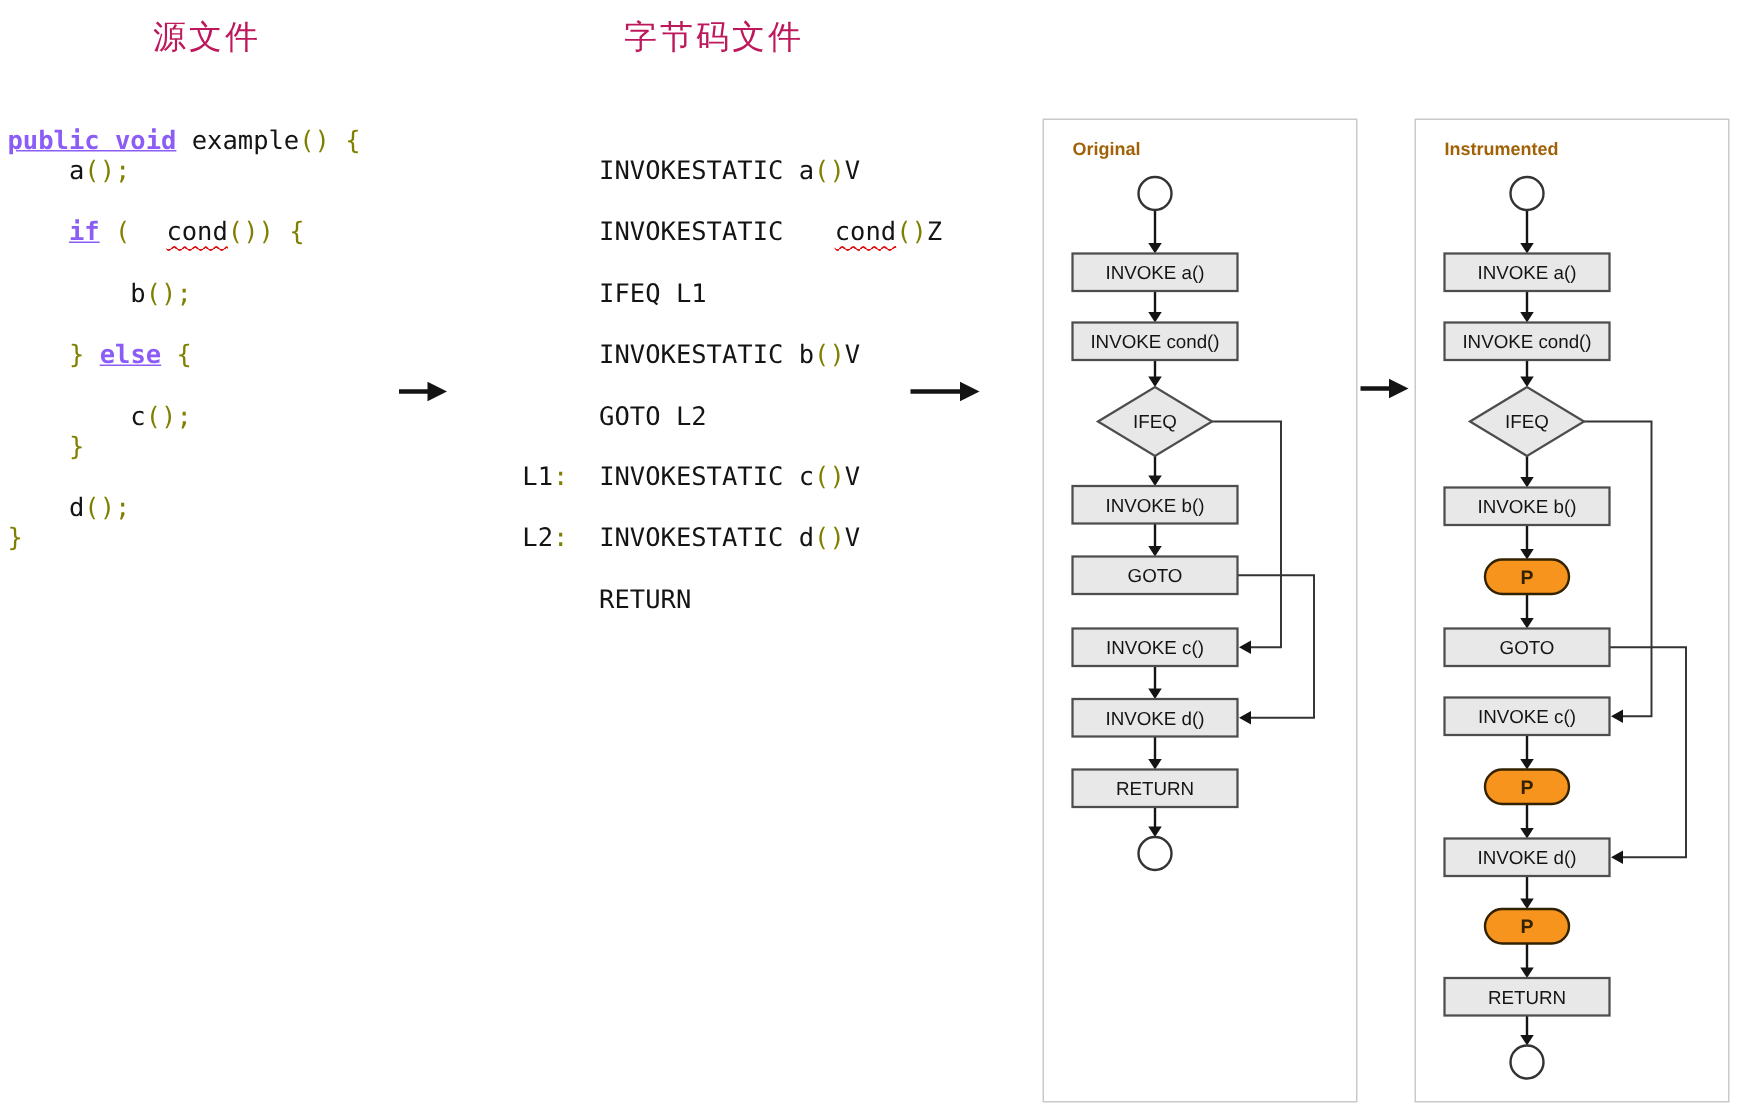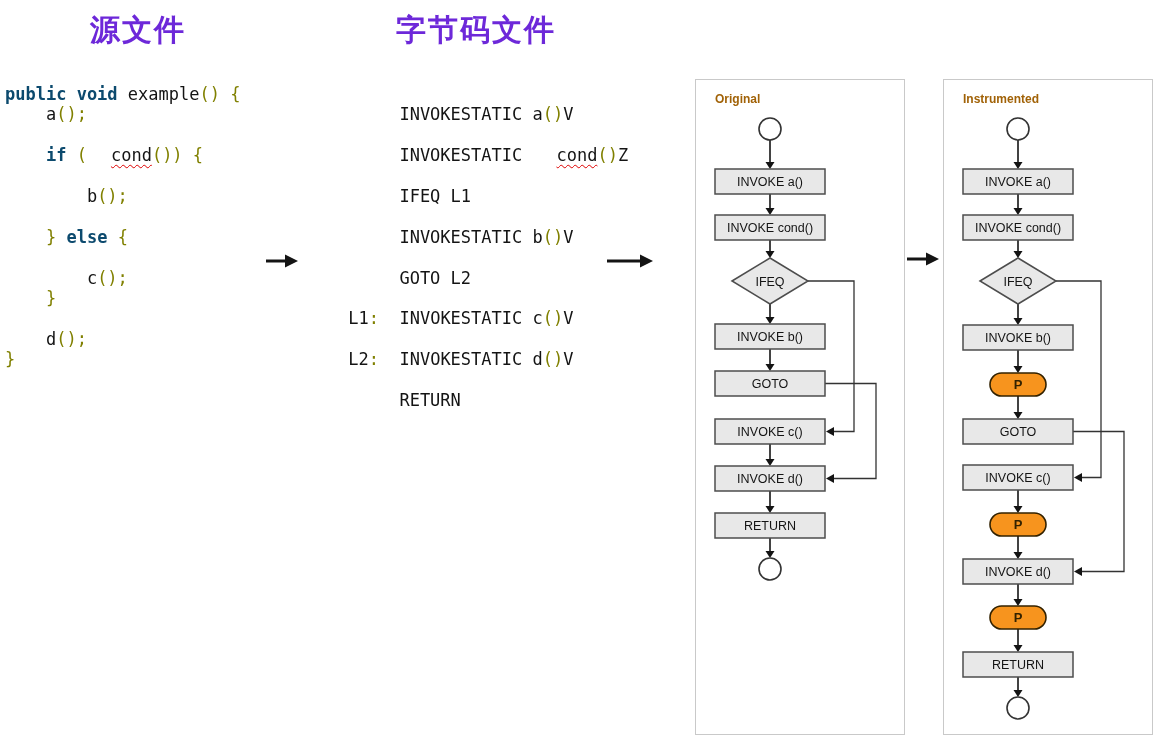--- a/index.html
+++ b/index.html
@@ -1,23 +1,23 @@
 <!DOCTYPE html>
 <html><head>
 <meta charset="utf-8">
 <style>
   html,body{margin:0;padding:0;background:#ffffff;}
   .stage{position:relative;width:1161px;height:744px;background:#fff;overflow:hidden;
          font-family:"Liberation Sans",sans-serif;}
   .title{position:absolute;top:10px;transform:translateX(-50%);
-         font-size:30px;font-weight:700;color:#6d28d9;letter-spacing:2px;white-space:nowrap;}
+         font-size:22px;font-weight:400;color:#be185d;letter-spacing:2px;white-space:nowrap;}
   .code{position:absolute;top:84px;font-family:"DejaVu Sans Mono","Liberation Mono",monospace;
         font-size:17px;color:#141414;}
   .code-line{height:20.4px;line-height:20.4px;white-space:pre;}
-  .kw{color:#0c4a6e;font-weight:bold;}
+  .kw{color:#8b5cf6;font-weight:bold;text-decoration:underline;}
   .pl{color:#808000;}
   .err{text-decoration-line:underline;text-decoration-style:wavy;
        text-decoration-color:#dd0000;text-decoration-thickness:1px;text-underline-offset:3px;margin-left:24px;}
   .panel{position:absolute;width:208px;height:654px;border:1px solid #c9c9c9;background:#fff;}
   .panel-label{position:absolute;left:19px;top:12px;font-size:12px;font-weight:bold;color:#a16207;}
   .panel svg{position:absolute;left:0;top:0;}
   .sect-arrow{position:absolute;}
   .flow-text{font-family:"Liberation Sans",sans-serif;font-size:12.5px;fill:#141414;}
   .probe-text{font-family:"Liberation Sans",sans-serif;font-size:13px;font-weight:bold;fill:#332200;}
 </style>

